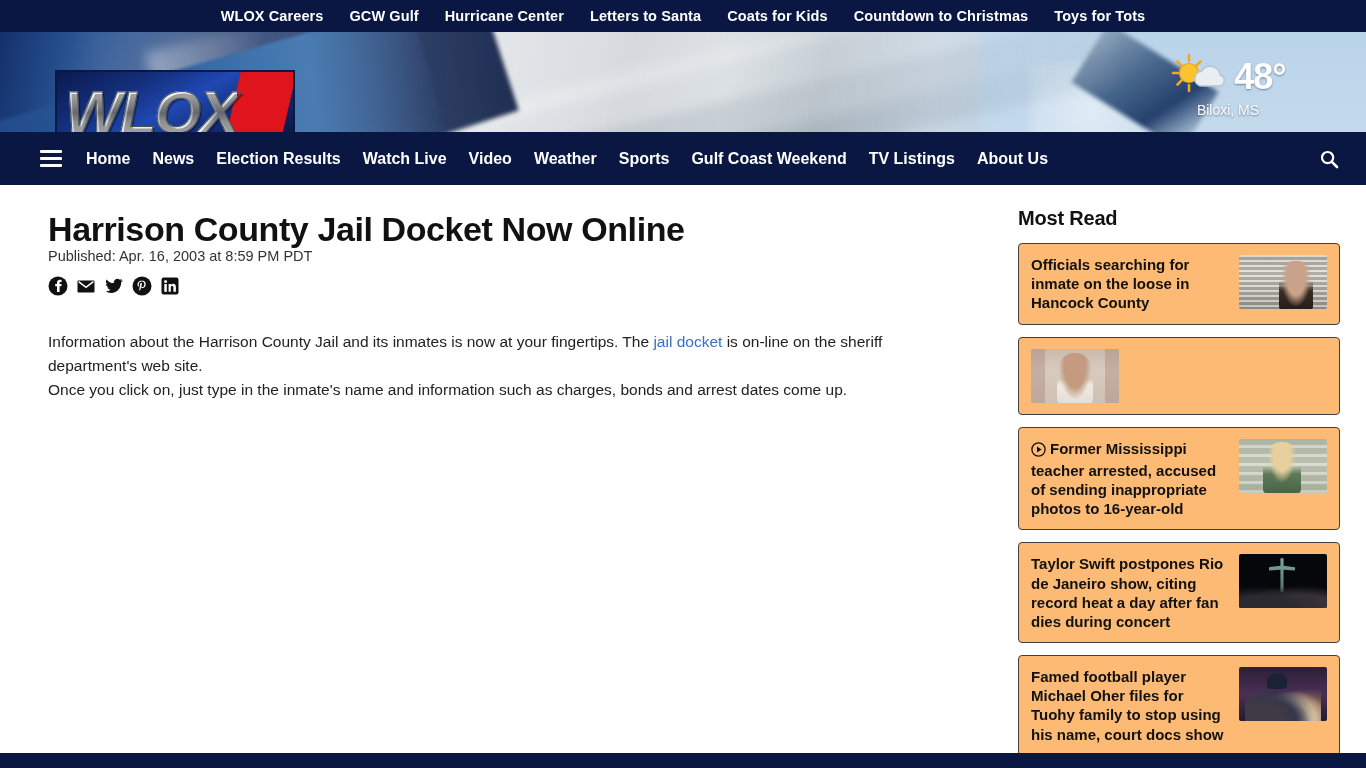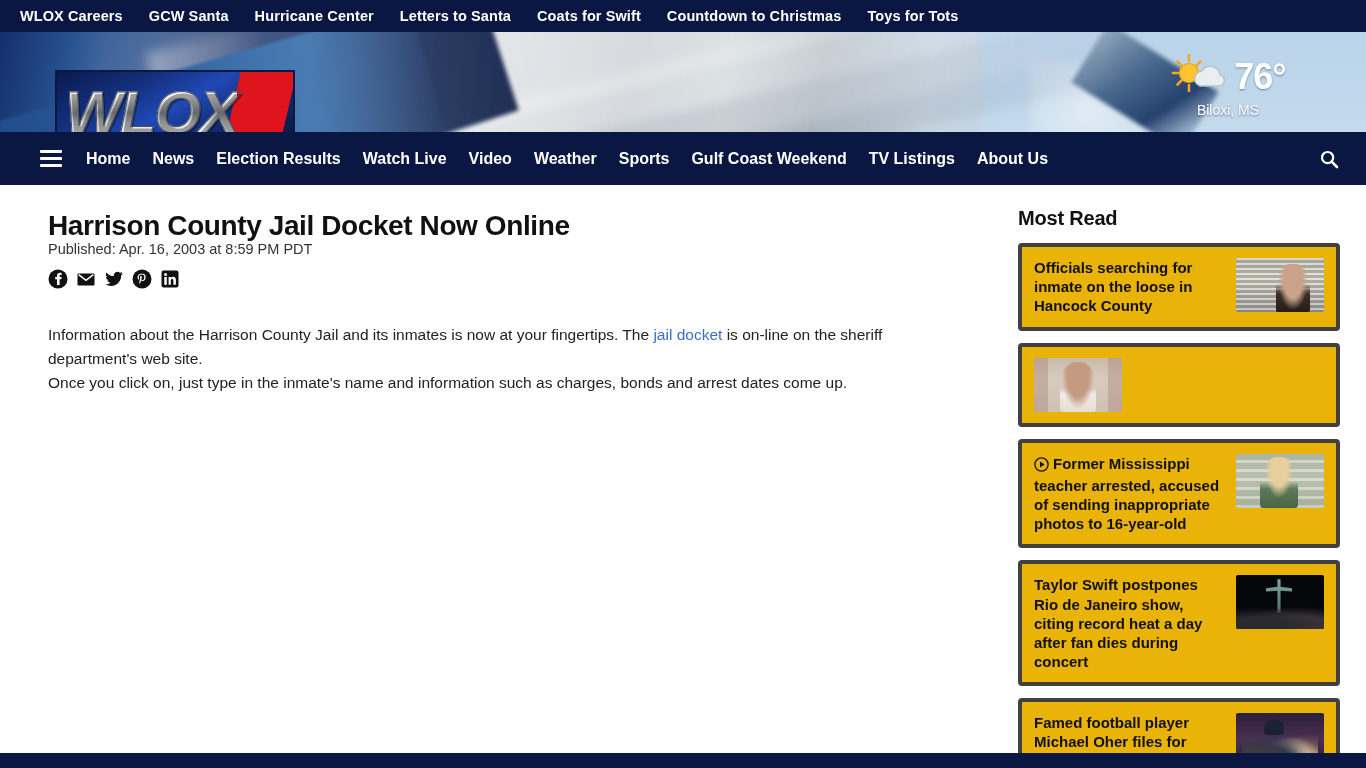--- a/index.html
+++ b/index.html
@@ -9,25 +9,24 @@
     font-family: "Liberation Sans", sans-serif;
     overflow: hidden;
   }
 
   
   .topbar {
     height: 32px;
     background: #0b1743;
     display: flex;
     align-items: center;
-    justify-content: flex-start;
+    justify-content: center;
     gap: 26px;
     position: relative;
     z-index: 5;
-    padding-left: 20px;
   }
   .topbar a {
     color: #ffffff;
     font-size: 14.5px;
     font-weight: 700;
     text-decoration: none;
     white-space: nowrap;
     letter-spacing: .1px;
   }
 
@@ -196,21 +195,21 @@
     display: flex;
     padding: 0;
     height: 569px;
     background: #fff;
   }
   .article {
     width: 1010px;
     padding: 25px 40px 0 48px;
   }
   h1.headline {
-    font-size: 28px;
+    font-size: 34px;
     line-height: 1.12;
     font-weight: 700;
     color: #111111;
     letter-spacing: -.4px;
   }
   .published {
     font-size: 14.5px;
     color: #333333;
   }
   .share {
@@ -236,28 +235,28 @@
     padding: 22px 26px 0 8px;
   }
   .sidebar h2 {
     font-size: 20px;
     font-weight: 700;
     color: #111111;
     margin-bottom: 13px;
     letter-spacing: -.2px;
   }
   .mr-card {
-    border: 4px solid #404040;
+    border: 1px solid #404040;
     border-radius: 4px;
     padding: 11px 12px;
     margin-bottom: 12px;
     display: flex;
     align-items: flex-start;
     gap: 10px;
-    background: #eab308;
+    background: #fdba74;
     cursor: pointer;
   }
   .mr-title {
     flex: 1;
     font-size: 15px;
     line-height: 1.28;
     font-weight: 700;
     color: #111111;
   }
   .mr-title .playico {
@@ -338,24 +337,24 @@
     background: #0b1743;
     position: absolute;
     left: 0; bottom: 0; width: 1366px;
   }
 </style>
 </head>
 <body>
 
 <div class="topbar">
   <a class="topbar-link">WLOX Careers</a>
-  <a class="topbar-link">GCW Santa</a>
+  <a class="topbar-link">GCW Gulf</a>
   <a class="topbar-link">Hurricane Center</a>
   <a class="topbar-link">Letters to Santa</a>
-  <a class="topbar-link">Coats for Swift</a>
+  <a class="topbar-link">Coats for Kids</a>
   <a class="topbar-link">Countdown to Christmas</a>
   <a class="topbar-link">Toys for Tots</a>
 </div>
 
 <div class="banner">
   <div class="swoosh sw6"></div>
   <div class="swoosh sw7"></div>
   <div class="swoosh sw8"></div>
   <div class="swoosh sw3"></div>
   <div class="swoosh sw5"></div>
@@ -379,21 +378,21 @@
             <line x1="29" y1="21" x2="35" y2="21"></line>
             <line x1="7.5" y1="9.5" x2="11.8" y2="13.8"></line>
             <line x1="26.2" y1="28.2" x2="30.5" y2="32.5"></line>
             <line x1="7.5" y1="32.5" x2="11.8" y2="28.2"></line>
             <line x1="26.2" y1="13.8" x2="30.5" y2="9.5"></line>
           </g>
           <circle cx="19" cy="21" r="9.5" fill="#fcc430" stroke="#e8a81c" stroke-width="1.2"></circle>
           <path d="M30 34 a7.5 7.5 0 0 1 1.5 -14.6 a10 10 0 0 1 18.6 3.6 a5.6 5.6 0 0 1 -1.1 11z" fill="#e9eef3" stroke="#b9c2cb" stroke-width="1.4"></path>
         </svg>
       </span>
-      <span class="wx-temp">76°</span>
+      <span class="wx-temp">48°</span>
     </div>
     <div class="wx-city">Biloxi, MS</div>
   </div>
 </div>
 
 <div class="nav">
   <div class="hamburger">
     <span></span>
     <span></span>
     <span></span>

